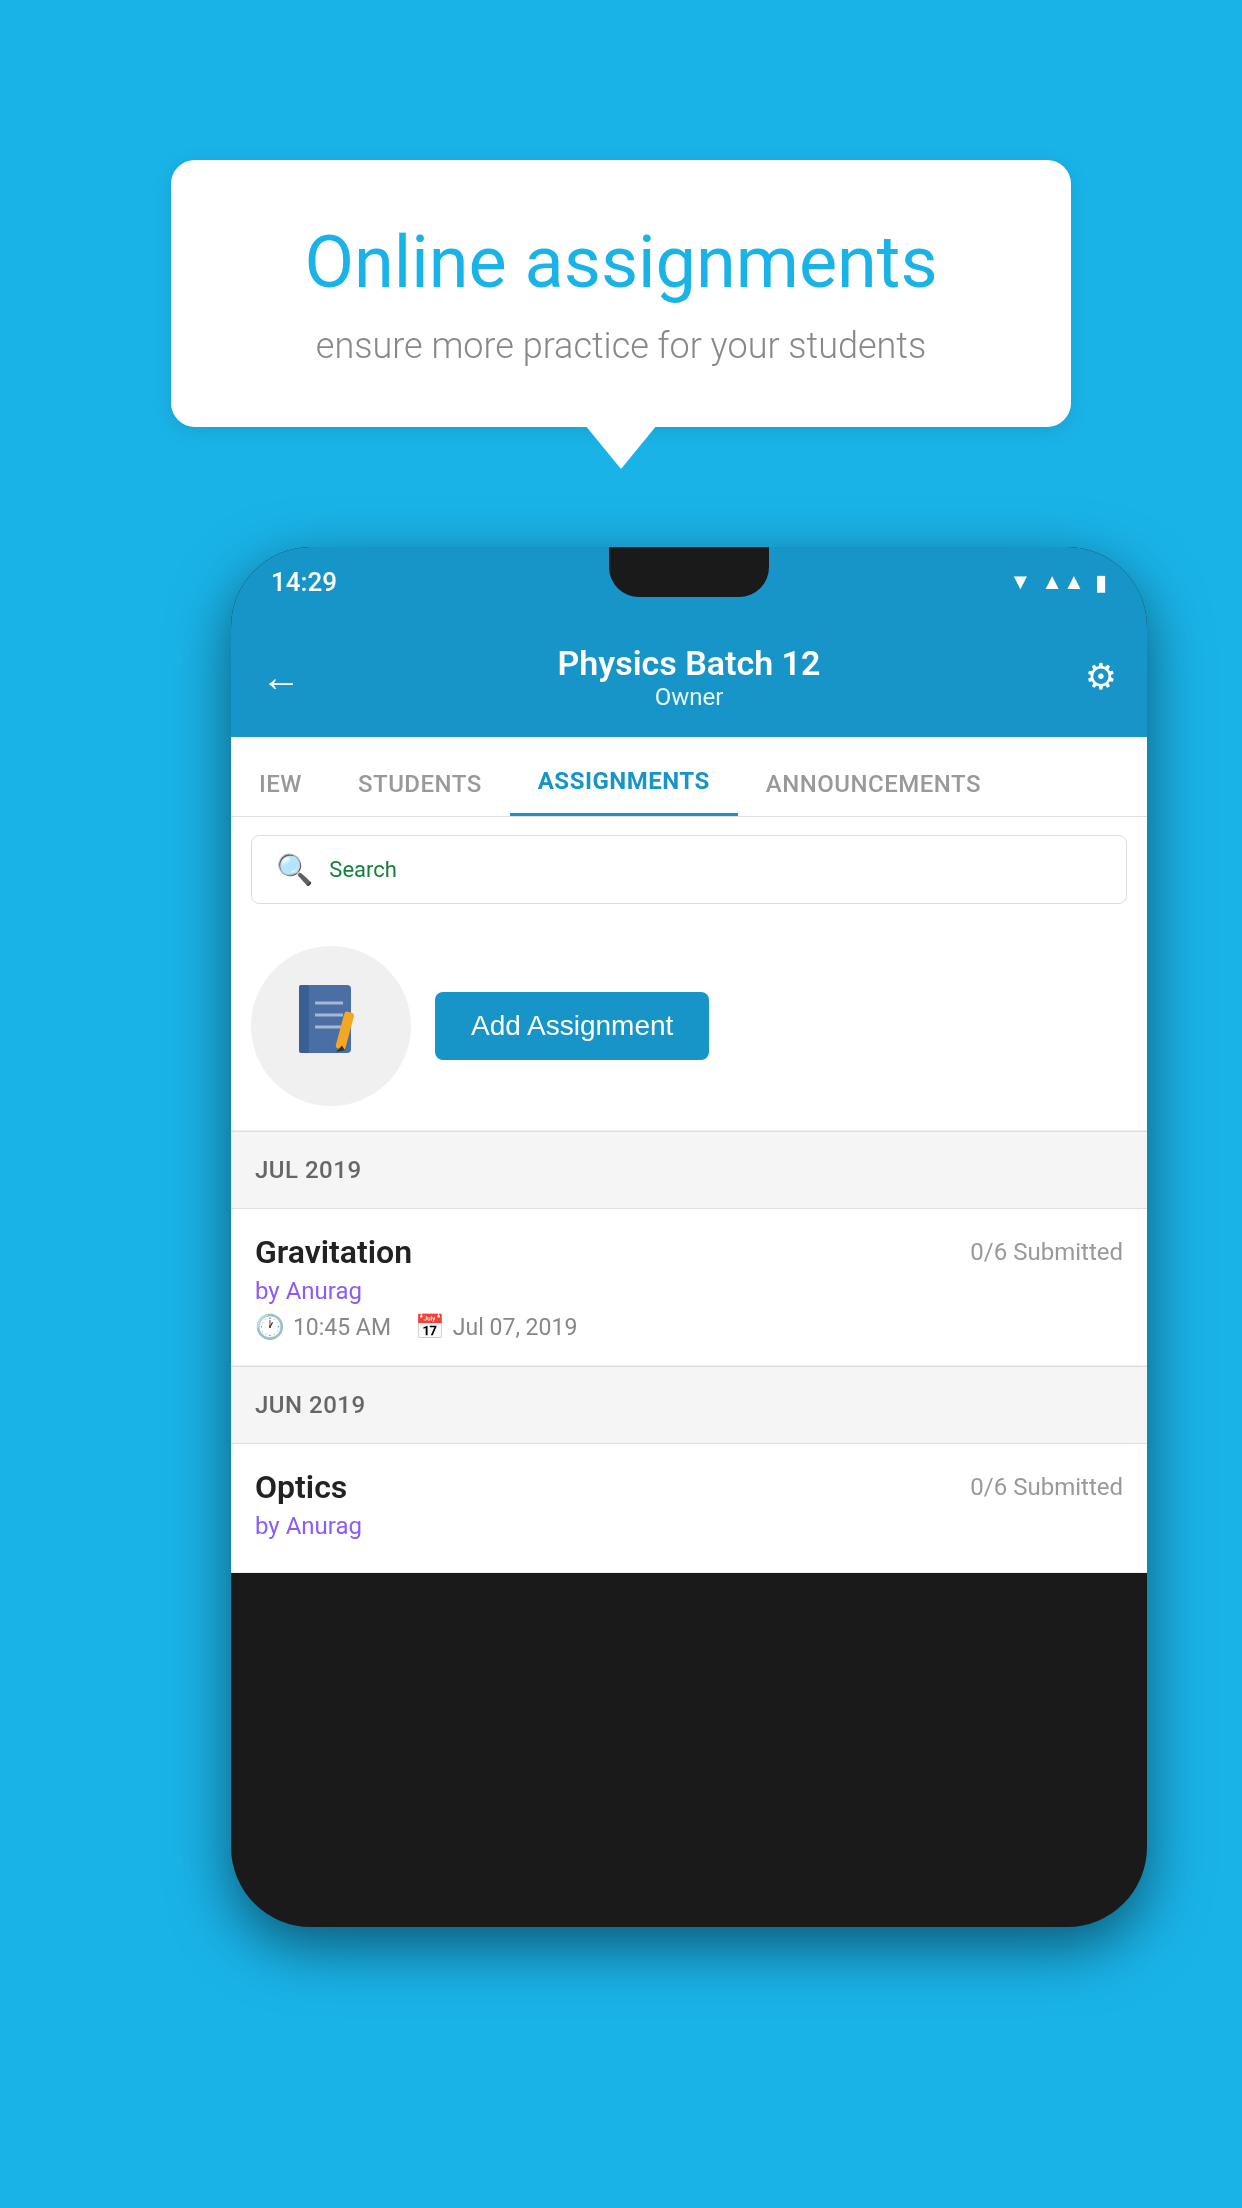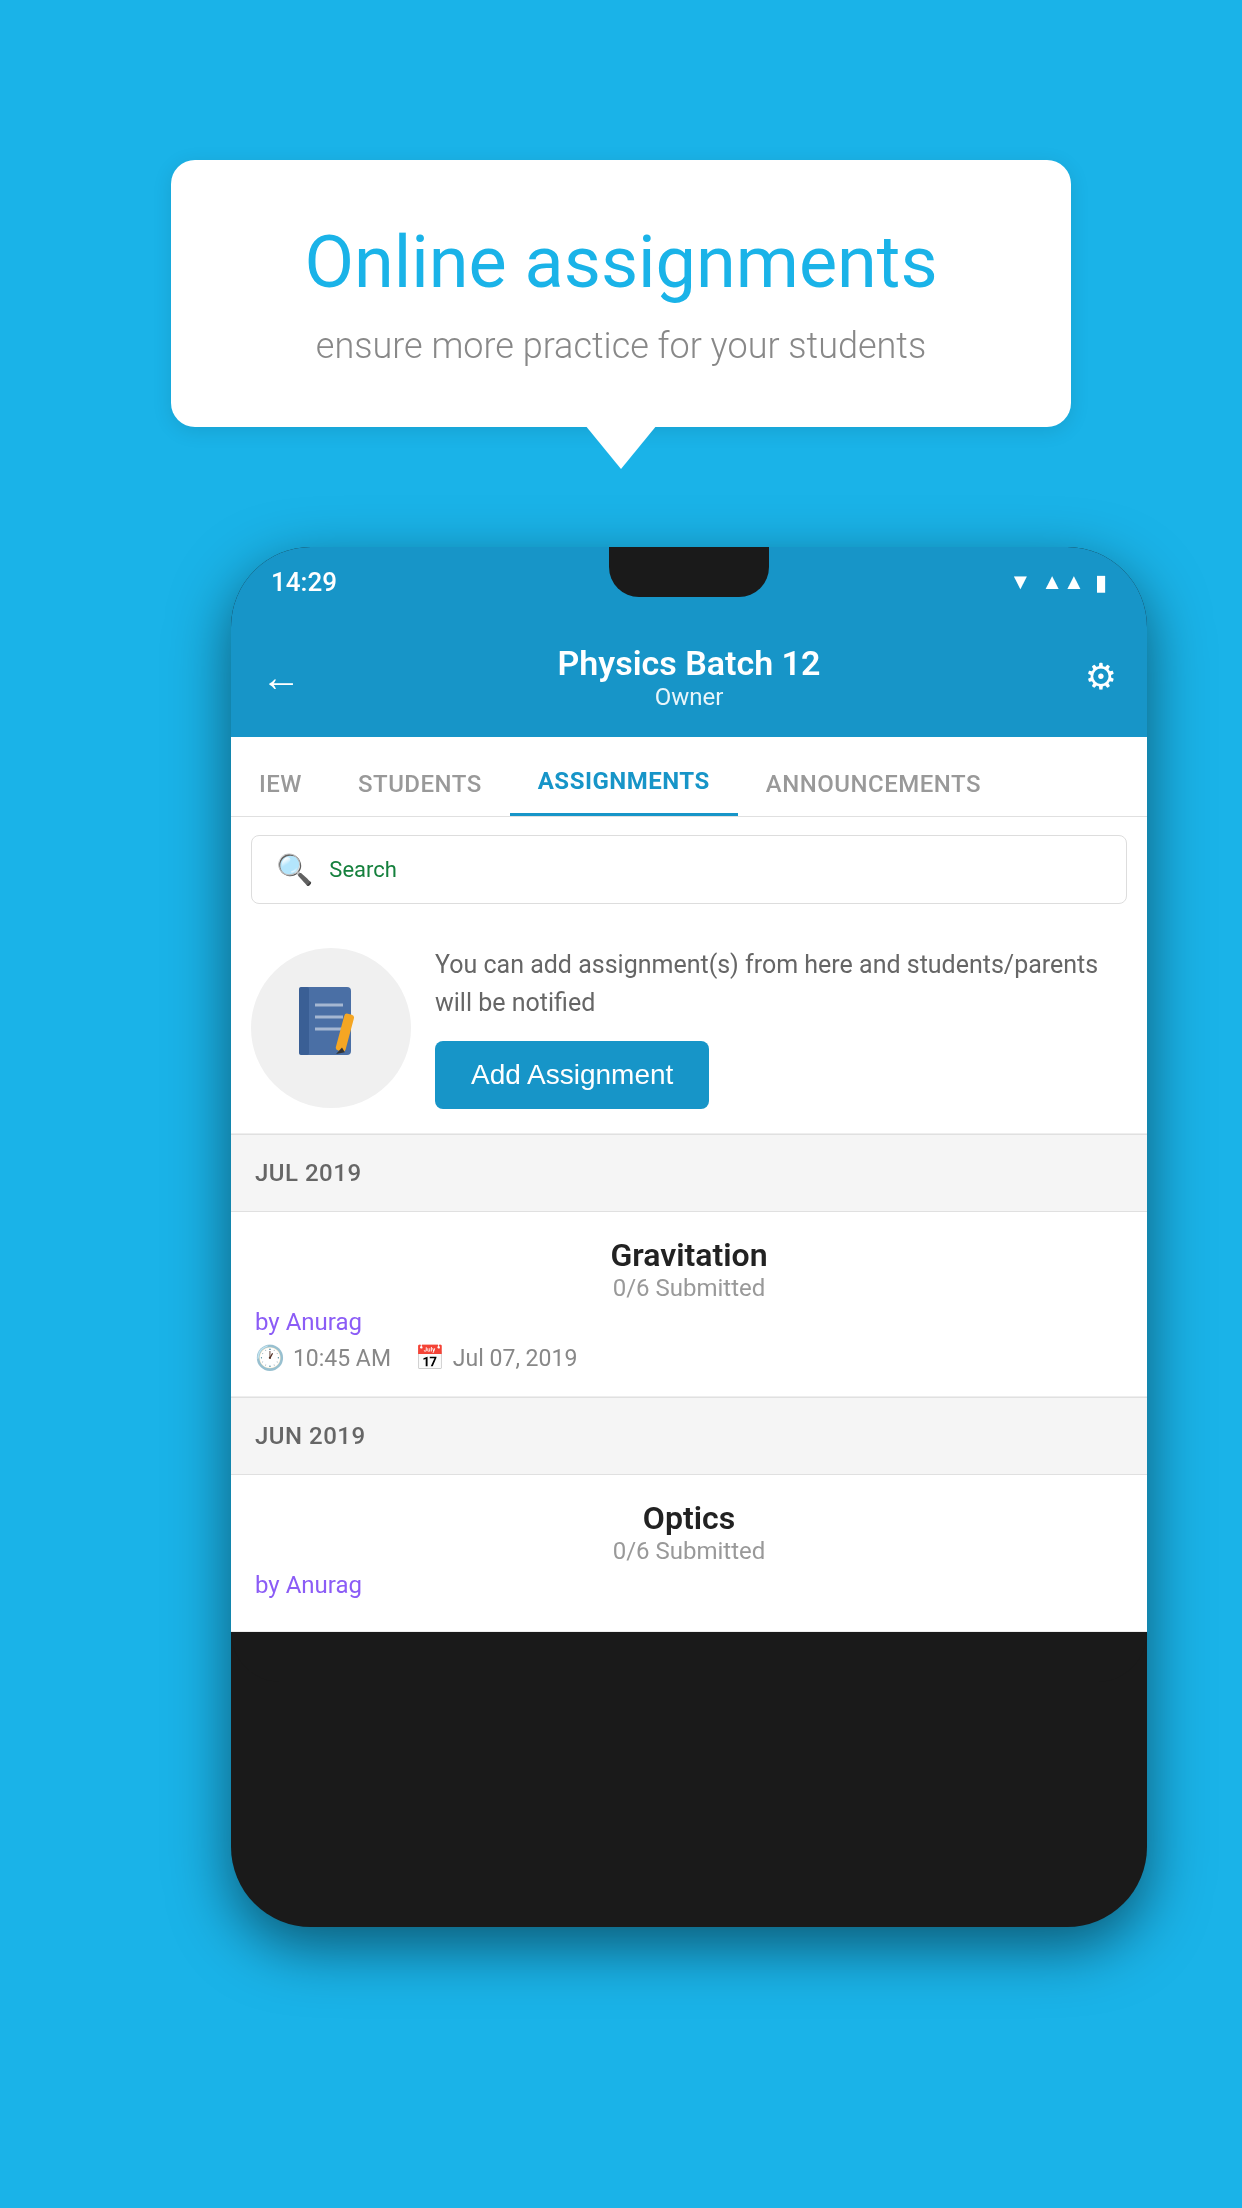--- a/index.html
+++ b/index.html
@@ -270,21 +270,20 @@
       background: white;
       padding: 24px;
       border-bottom: 1px solid #eee;
     }
 
     .assignment-top-row {
       display: flex;
       justify-content: space-between;
       align-items: center;
       margin-bottom: 6px;
-      flex-direction: column;
     }
 
     .assignment-title {
       font-size: 32px;
       font-weight: 600;
       color: #222;
     }
 
     .assignment-submitted {
       color: #999;
@@ -378,21 +377,20 @@
 
             <line x1="24" y1="22" x2="52" y2="22" stroke="white" stroke-width="3" opacity="0.5"></line>
             <line x1="24" y1="34" x2="52" y2="34" stroke="white" stroke-width="3" opacity="0.5"></line>
             <line x1="24" y1="46" x2="52" y2="46" stroke="white" stroke-width="3" opacity="0.5"></line>
 
             <rect x="54" y="30" width="10" height="38" rx="3" fill="#f5a623" transform="rotate(15 54 30)"></rect>
             <polygon points="60,64 56,72 64,68" fill="#333" transform="rotate(15 54 30)"></polygon>
           </svg>
         </div>
         <div class="promo-text-block">
-          <p class="promo-description">You can add assignment(s) from here and students/parents will be notified</p>
           <button class="add-assignment-btn">Add Assignment</button>
         </div>
       </div>
 
       <div class="month-separator">JUL 2019</div>
 
       <div class="assignment-item">
         <div class="assignment-top-row">
           <span class="assignment-title">Gravitation</span>
           <span class="assignment-submitted">0/6 Submitted</span>

